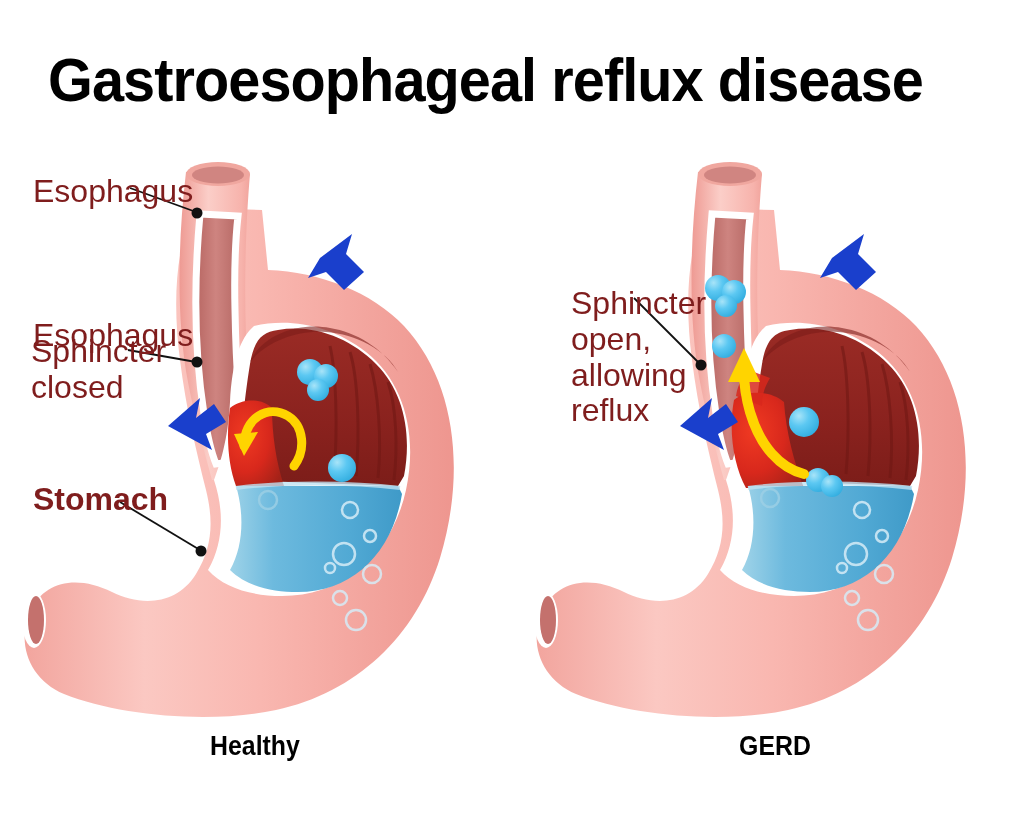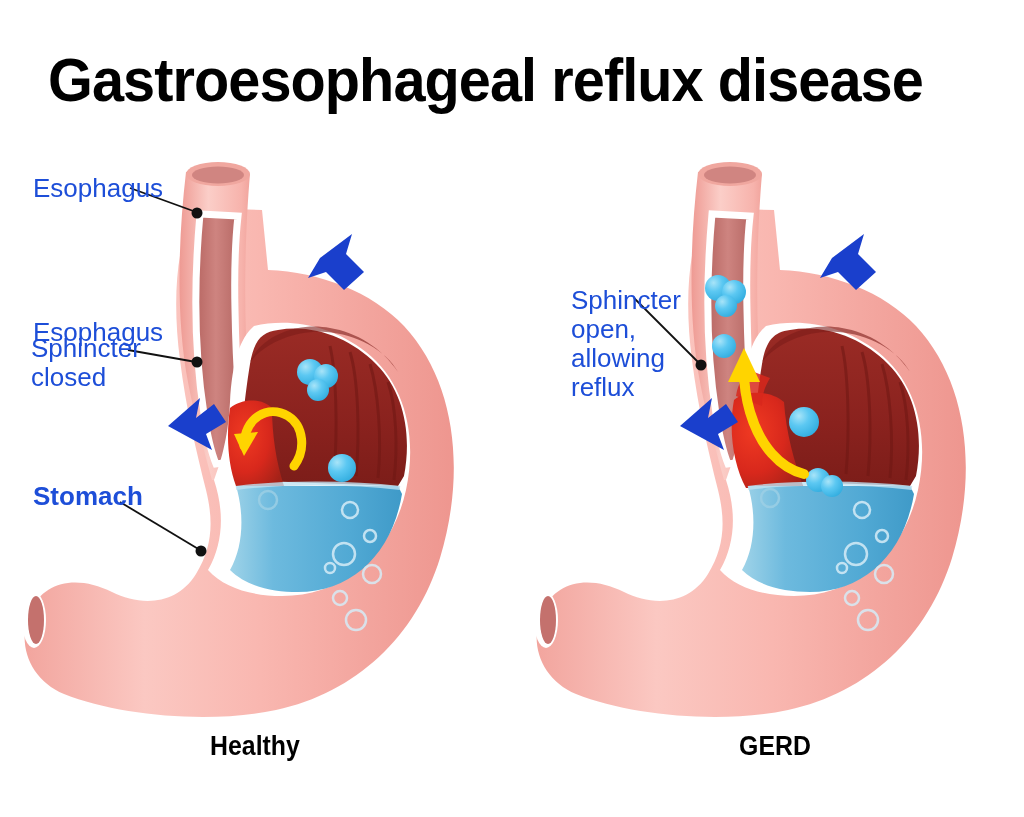--- a/index.html
+++ b/index.html
@@ -25,22 +25,22 @@
   }
 
   .panel{position:absolute;top:150px;width:512px;height:560px;}
   .panel-left{left:0;}
   .panel-right{left:512px;}
 
   svg.fig{position:absolute;left:0;top:0;overflow:visible;}
 
   .lbl{
     position:absolute;
-    font-size:26px;
-    color:#1d4ed8;
+    font-size:32px;
+    color:#7f1d1d;
     line-height:1.12;
     white-space:pre;
   }
 
   .caption{
     position:absolute;
     font-size:27px;
     font-weight:bold;
     color:#000000;
     transform:scaleX(0.92);

